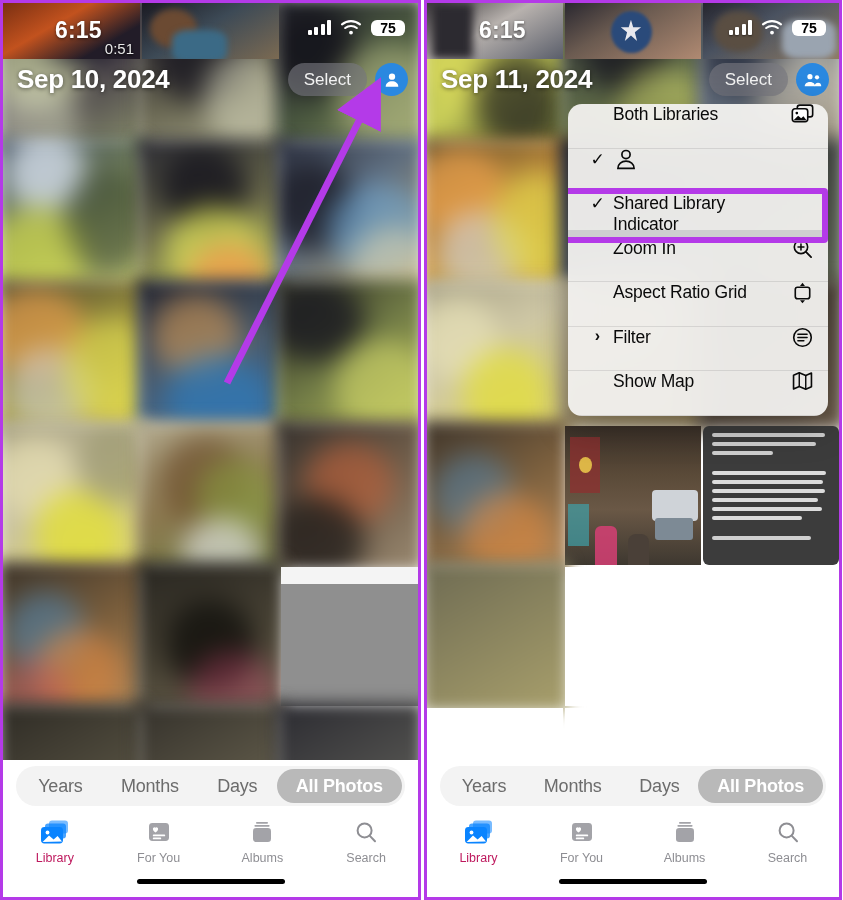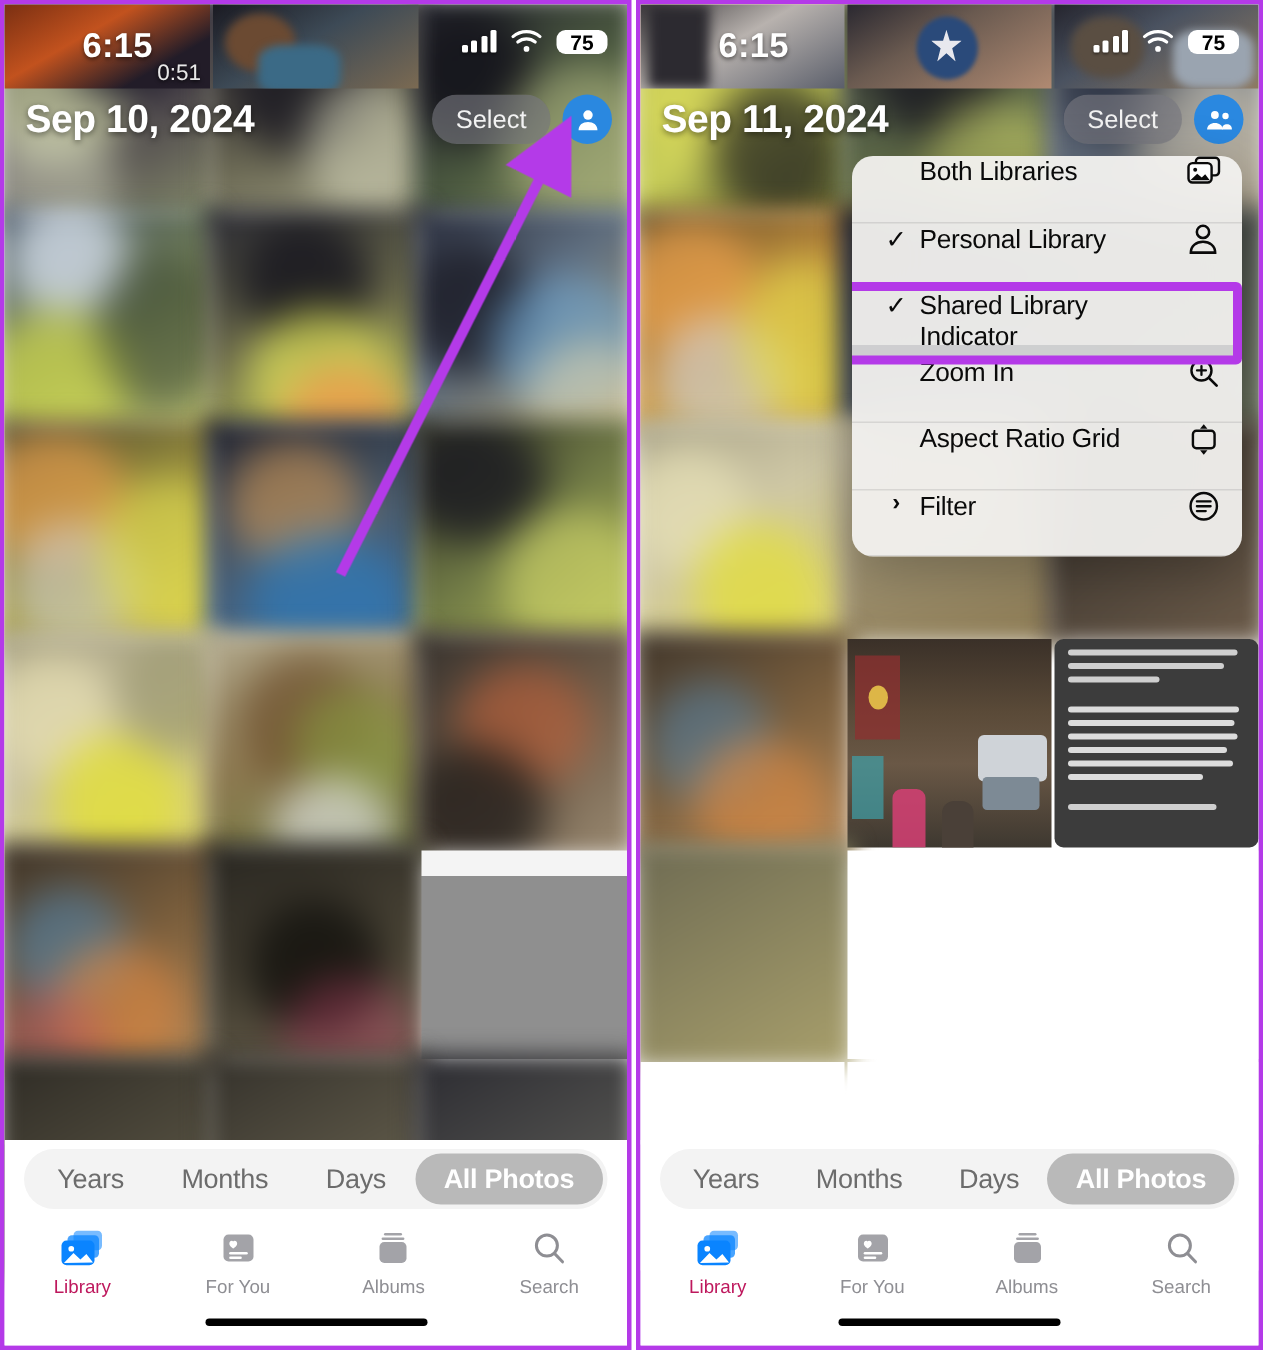--- a/index.html
+++ b/index.html
@@ -497,21 +497,20 @@
             <rect x="6.5" y="1.2" width="16.2" height="12.4" rx="2.6" fill="none" stroke="#0a0a0a" stroke-width="1.7"></rect>
             <rect x="1.3" y="5" width="16.2" height="13.6" rx="2.8" fill="#fff" stroke="#0a0a0a" stroke-width="1.7"></rect>
             <circle cx="6" cy="9.6" r="1.4" fill="#0a0a0a"></circle>
             <path d="M2.6 17 L7.4 12.4 L10.6 15 L13 12.8 L16.2 17 Z" fill="#0a0a0a"></path>
           </svg>
         </span>
       </div>
 
       <div class="mi">
         <span class="check">✓</span>
-        <span class="lbl">Personal Library</span>
         <span class="mic">
           <svg width="20" height="21" viewBox="0 0 20 21">
             <circle cx="10" cy="5.6" r="4.1" fill="none" stroke="#0a0a0a" stroke-width="1.7"></circle>
             <path d="M1.9 19.4c0-4.6 3.7-7.2 8.1-7.2s8.1 2.6 8.1 7.2z" fill="none" stroke="#0a0a0a" stroke-width="1.7"></path>
           </svg>
         </span>
       </div>
 
 
       <div class="mi group-end">
@@ -552,20 +551,31 @@
         <span class="mic">
           <svg width="21" height="21" viewBox="0 0 22 22">
             <circle cx="11" cy="11" r="9.2" fill="none" stroke="#0a0a0a" stroke-width="1.7"></circle>
             <line x1="6.2" y1="7.6" x2="15.8" y2="7.6" stroke="#0a0a0a" stroke-width="1.6" stroke-linecap="round"></line>
             <line x1="6.2" y1="11" x2="15.8" y2="11" stroke="#0a0a0a" stroke-width="1.6" stroke-linecap="round"></line>
             <line x1="6.2" y1="14.4" x2="12.4" y2="14.4" stroke="#0a0a0a" stroke-width="1.6" stroke-linecap="round"></line>
           </svg>
         </span>
       </div>
 
+      <div class="mi">
+        <span class="check"></span>
+        <span class="lbl">Show Map</span>
+        <span class="mic">
+          <svg width="21" height="20" viewBox="0 0 22 21">
+            <path d="M1.6 4.4 L7.6 1.8 L14.4 4.8 L20.4 2.2 L20.4 16.6 L14.4 19.2 L7.6 16.2 L1.6 18.8 Z" fill="none" stroke="#0a0a0a" stroke-width="1.7" stroke-linejoin="round"></path>
+            <line x1="7.6" y1="1.8" x2="7.6" y2="16.2" stroke="#0a0a0a" stroke-width="1.5"></line>
+            <line x1="14.4" y1="4.8" x2="14.4" y2="19.2" stroke="#0a0a0a" stroke-width="1.5"></line>
+          </svg>
+        </span>
+      </div>
 
       <div class="hl-box"></div>
     </div>
 
     <div class="bottom">
       <div class="segmented">
         <div class="seg">Years</div>
         <div class="seg">Months</div>
         <div class="seg">Days</div>
         <div class="seg active">All Photos</div>

